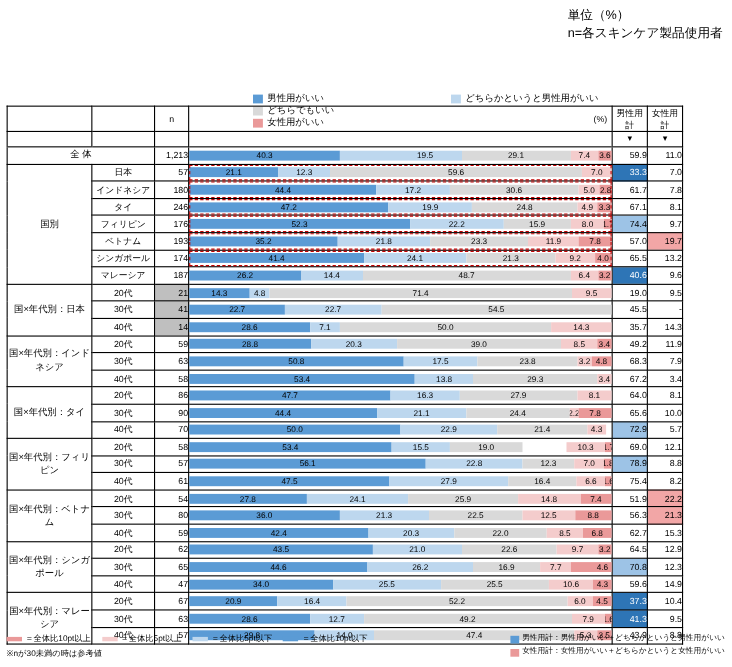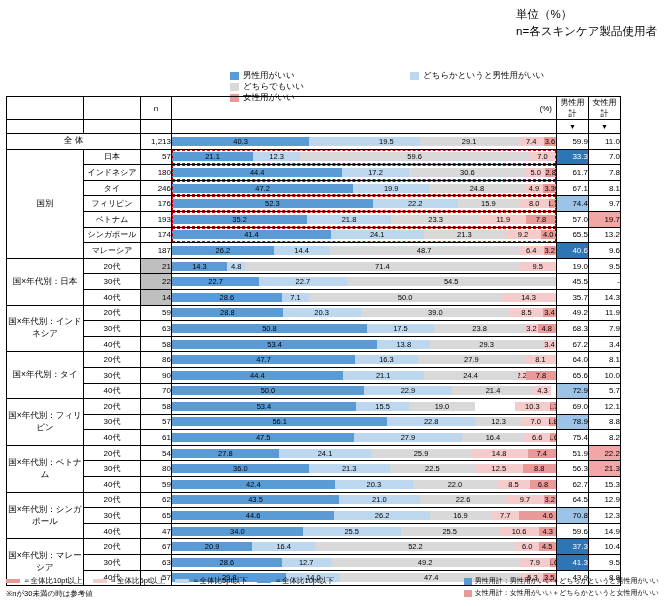--- a/index.html
+++ b/index.html
@@ -1,21 +1,21 @@
 <!DOCTYPE html>
 <html><head>
 <meta charset="utf-8">
 <style>
   html,body{margin:0;padding:0;background:#ffffff;}
   body{width:665px;height:606px;font-family:"Liberation Sans",sans-serif;color:#000;}
   .page{position:relative;width:665px;height:606px;}
 
   .unit-block{position:absolute;right:8px;top:6px;text-align:left;font-size:11.5px;line-height:17px;}
 
-  .legend{position:absolute;left:230px;top:70px;width:420px;font-size:8.5px;line-height:11px;}
+  .legend{position:absolute;left:230px;top:84px;width:420px;font-size:8.5px;line-height:11px;}
   .legend .row{display:flex;}
   .legend .col{width:180px;display:flex;align-items:center;}
   .legend .col2{width:230px;display:flex;align-items:center;}
   .sw{width:9px;height:8px;margin-right:4px;display:inline-block;}
 
   table.main{position:absolute;left:6px;top:96px;border-collapse:collapse;font-size:8.5px;}
   table.main td,table.main th{border:1px solid #000;padding:0;}
   .c-group{width:76px;text-align:center;vertical-align:middle;font-size:8.5px;}
   .c-label{width:56px;text-align:center;vertical-align:middle;font-size:8px;}
   .c-n{width:30px;text-align:right;padding-right:3px;font-size:8px;}
@@ -242,21 +242,21 @@
               <div class="seg s3" style="width: 71.4%;">71.4</div>
               <div class="seg s4" style="width: 9.5%;">9.5</div>
               <div class="seg s5" style="width: 0%;"></div>
             </div>
           </td>
           <td class="c-tot">19.0</td>
           <td class="c-tot">9.5</td>
         </tr>
         <tr class="r">
           <td class="c-label">30代</td>
-          <td class="c-n emp-grey">22</td>
+          <td class="c-n emp-grey">41</td>
           <td class="c-bar">
             <div class="bar">
               <div class="seg s1" style="width: 22.7227%;">22.7</div>
               <div class="seg s2" style="width: 22.7227%;">22.7</div>
               <div class="seg s3" style="width: 54.5546%;">54.5</div>
               <div class="seg s4" style="width: 0%;"></div>
               <div class="seg s5" style="width: 0%;"></div>
             </div>
           </td>
           <td class="c-tot">45.5</td>

